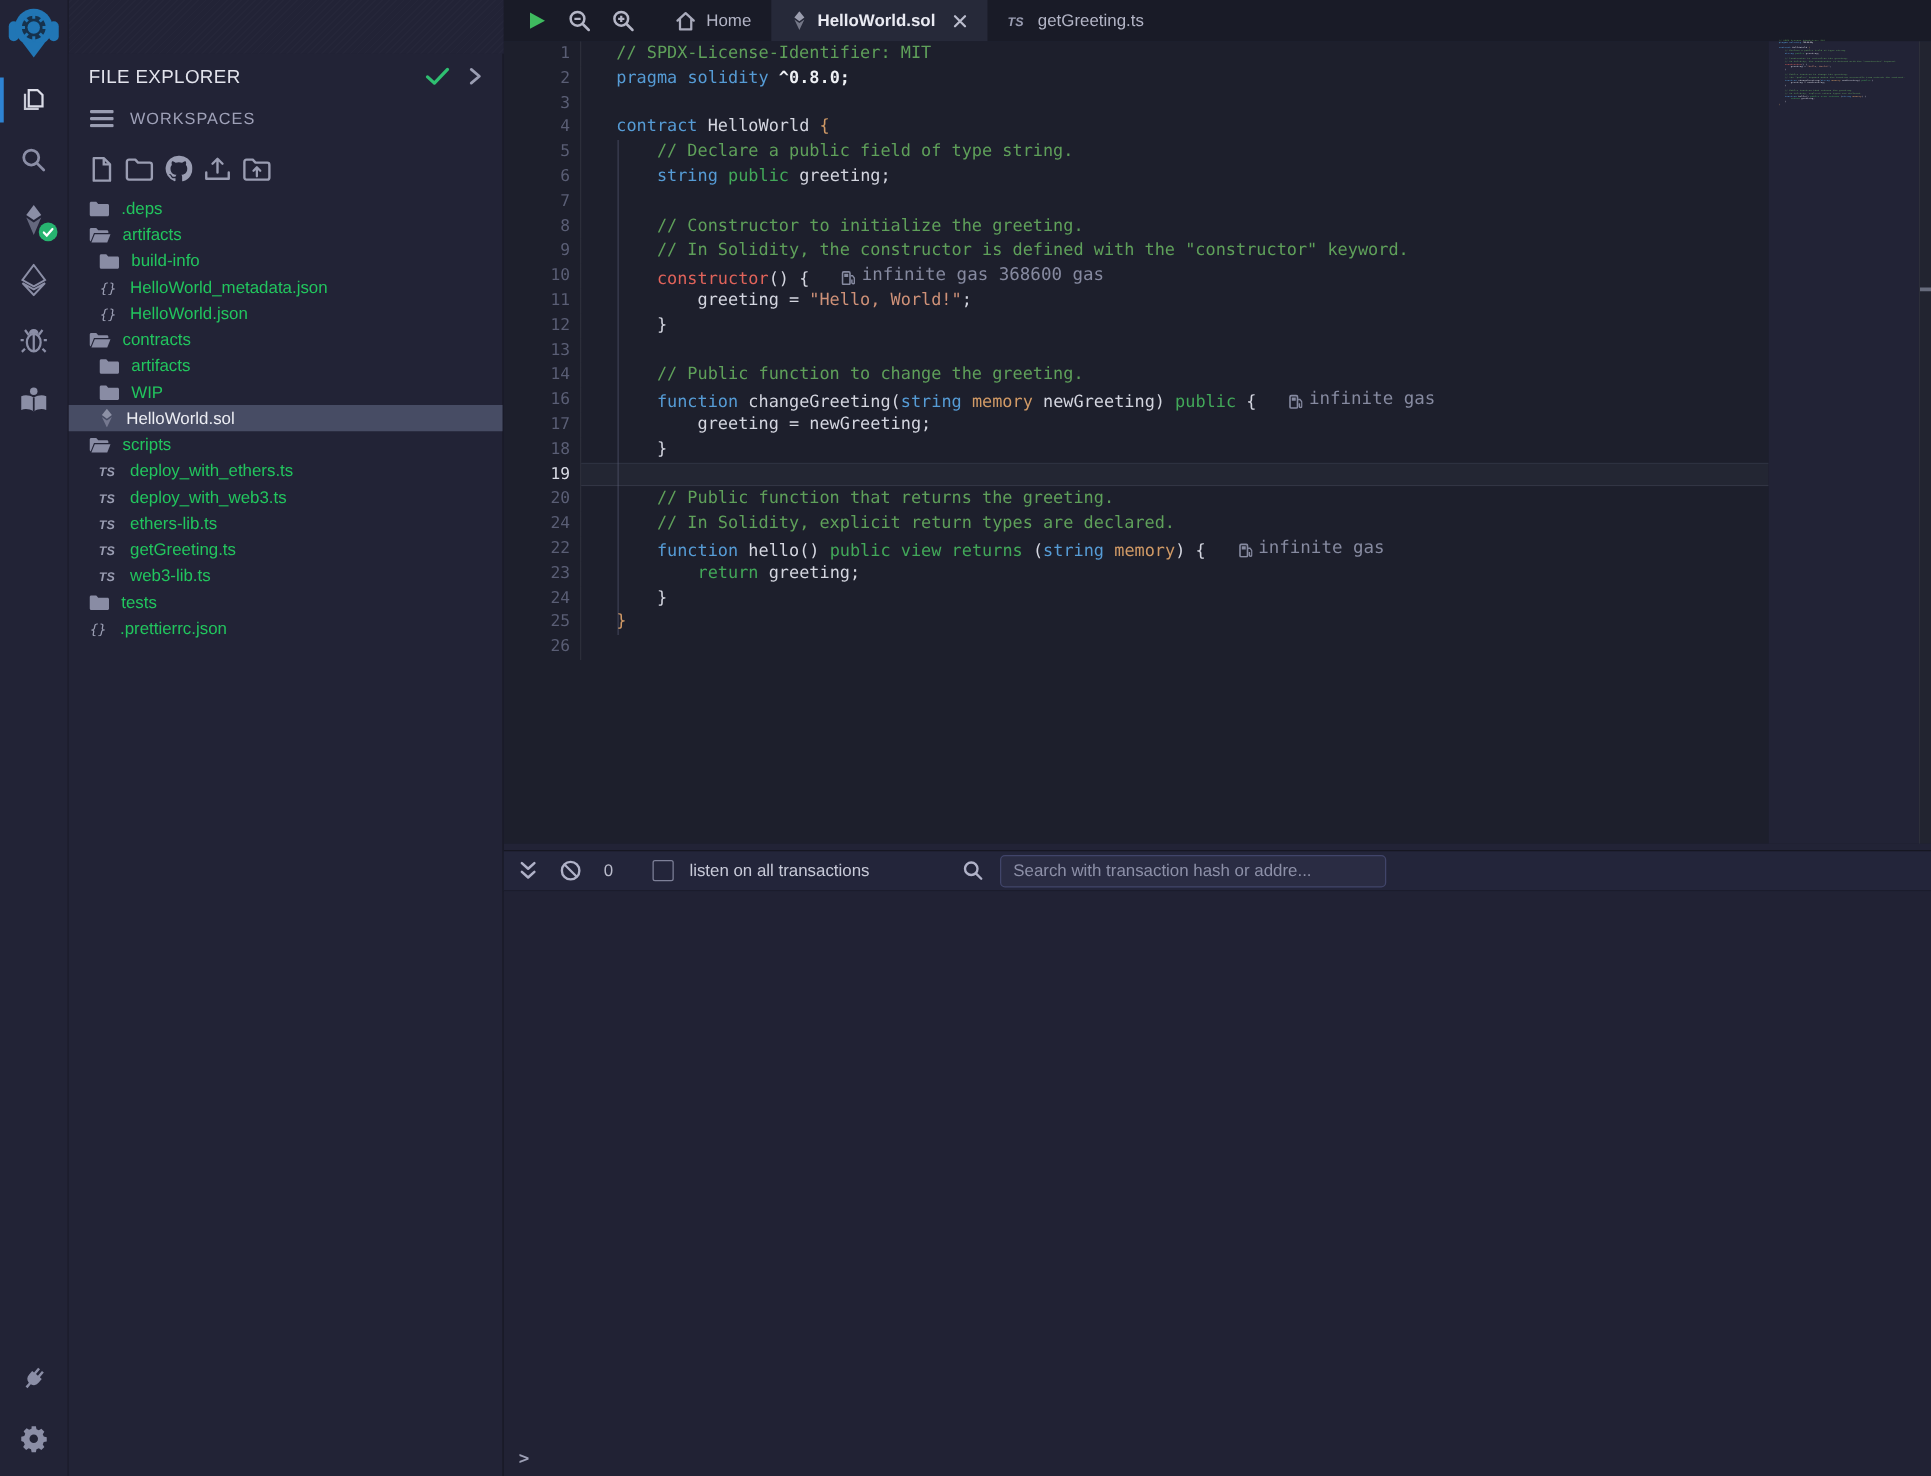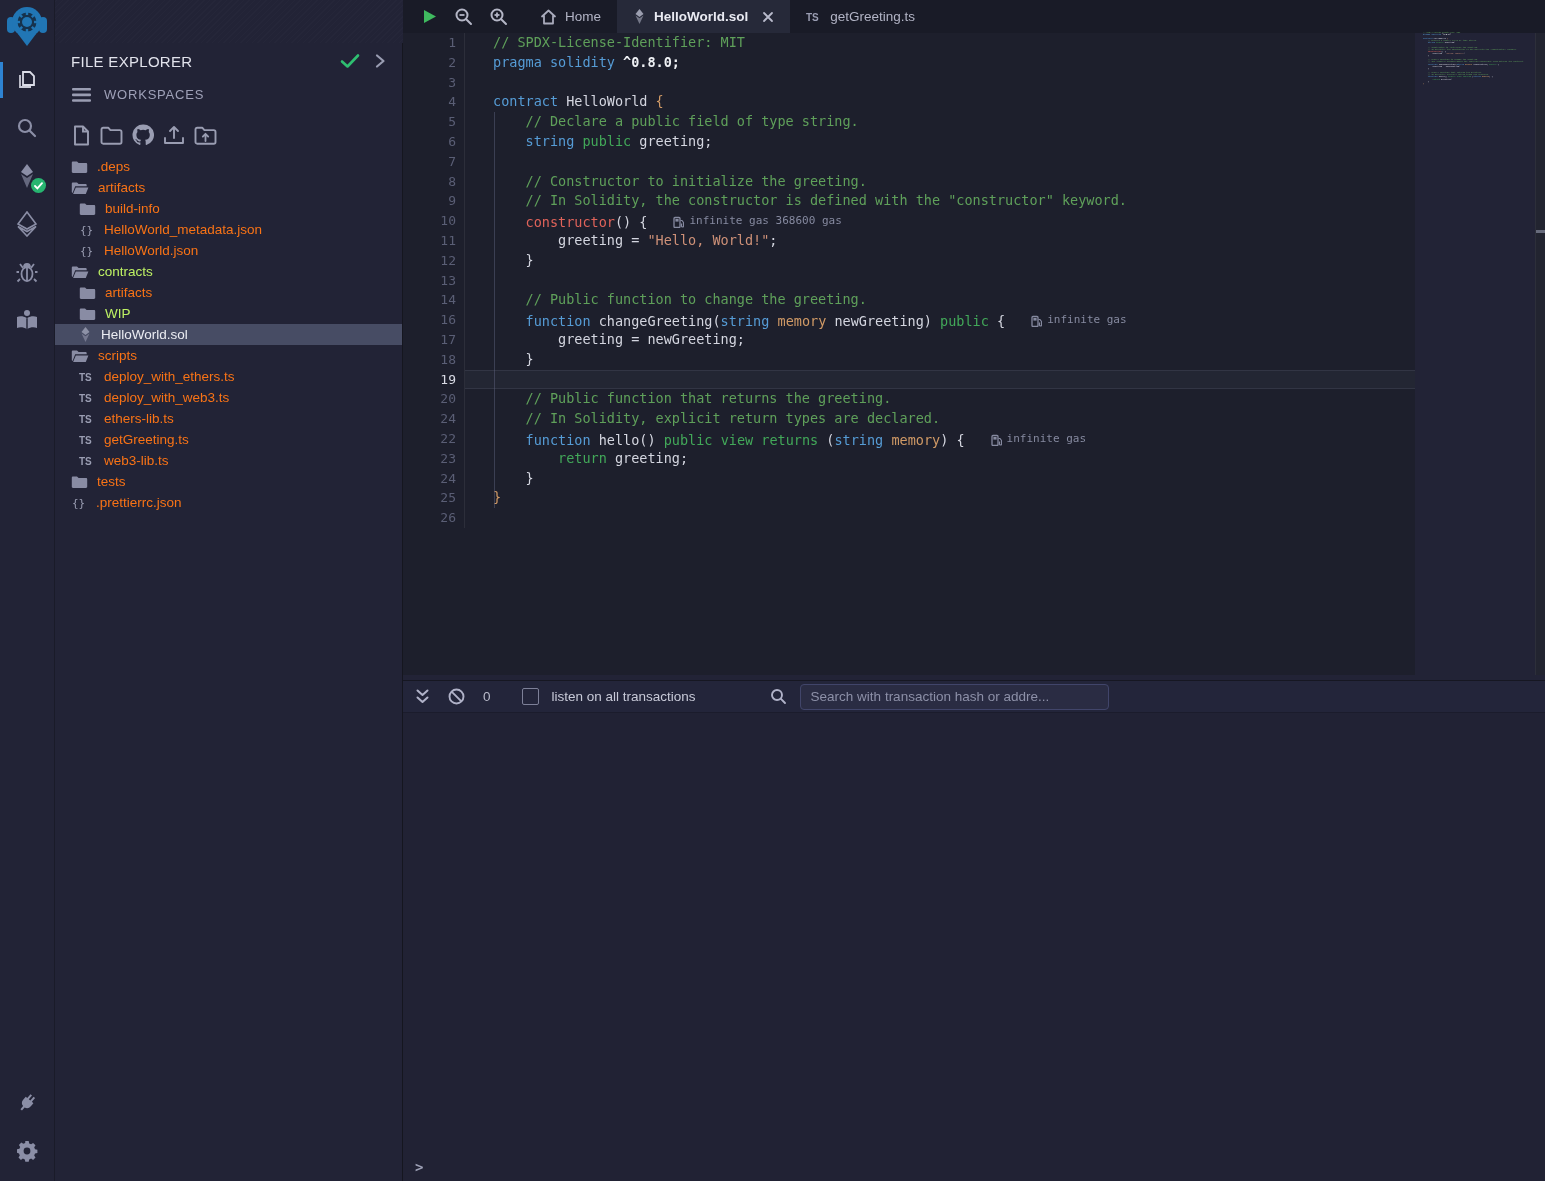--- a/index.html
+++ b/index.html
@@ -29,23 +29,23 @@
   .fe-actions { margin-left:auto; display:flex; align-items:center; gap:14px; }
   .ws-row { display:flex; align-items:flex-end; gap:13px; padding:8px 17px 6px 17px; }
   .ws-label { color:#9fa1b8; font-size:13px; letter-spacing:.8px; }
   .ws-select { position:relative; margin:4px 17px 0 17px; height:37px; background:#2c2e45; border-radius:4px;
     display:flex; align-items:center; padding:0 14px 0 18px; cursor:pointer; }
   .ws-select-text { color:#e8e9f1; font-size:14.5px; }
   .ws-select .ico { margin-left:auto; }
   .fe-toolbar { display:flex; align-items:center; gap:9px; padding:16px 0 6px 17px; }
   .fe-toolbar .ico { cursor:pointer; }
   .tree { padding-top:4px; }
-  .tree-row { display:flex; align-items:center; height:21px; font-size:13.5px; color:#f97316; cursor:pointer; }
+  .tree-row { display:flex; align-items:center; height:21px; font-size:13.5px; color:#22c55e; cursor:pointer; }
   .tree-row .ico { margin-right:9px; flex:0 0 auto; }
-  .tree-row.accent { color:#bef264; }
+  .tree-row.accent { color:#22c55e; }
   .tree-row.selected { background:#474c64; color:#ecedf3; }
   .tree-label { white-space:nowrap; }
 
   
   .main { position:absolute; left:403px; top:0; width:1142px; height:857px; background:#222336; }
   .tabbar { position:absolute; left:0; top:0; width:1142px; height:33px; background:#191b27;
     display:flex; align-items:stretch; }
   .ed-toolbar { display:flex; align-items:center; gap:16px; padding:0 16px 0 18px; }
   .ed-toolbar .ico { cursor:pointer; }
   .tabs { display:flex; align-items:stretch; }
@@ -61,21 +61,21 @@
   .gut { flex:0 0 62px; text-align:right; padding-right:8px; color:#5a5e75; font-size:13px;
     border-right:1px solid rgba(255,255,255,0.07); }
   .cod { flex:1; padding-left:28px; white-space:pre; color:#d4d6e0; }
   .code-row.cur .gut { color:#d9dbe5; }
   .code-row.cur .cod { background:rgba(130,135,160,0.07);
     box-shadow:inset 0 1px 0 rgba(130,135,160,0.16), inset 0 -1px 0 rgba(130,135,160,0.16); }
   .guide { position:absolute; left:91px; top:79px; width:1px; height:396px; background:rgba(98,103,130,0.45); }
   .tk-c { color:#5fa05a; } .tk-k { color:#569cd6; } .tk-g { color:#42a859; }
   .tk-r { color:#e0635a; } .tk-o { color:#d19a66; } .tk-s { color:#ce9178; }
   .tk-b { color:#eef0f4; font-weight:bold; } .tk-w { color:#d4d6e0; } .tk-br { color:#d19a66; }
-  .gas { color:#868aa0; font-size:11px; margin-left:26px; display:inline-flex; align-items:center; gap:5px; }
+  .gas { color:#868aa0; font-size:14px; margin-left:26px; display:inline-flex; align-items:center; gap:5px; }
   .gas svg { position:relative; top:1px; }
 
   .minimap-zone { position:absolute; left:1012px; top:0; width:120px; height:642px; background:#222336; cursor:pointer; }
   .minimap { position:absolute; left:8px; top:-2px; transform:scale(0.148,0.108); transform-origin:top left;
     font-family:"DejaVu Sans Mono", monospace; font-size:13.5px; line-height:19.8px; white-space:pre; }
   .scroll-track { position:absolute; left:1132px; top:0; width:10px; height:642px;
     background:rgba(255,255,255,0.025); border-left:1px solid rgba(255,255,255,0.05); }
   .ruler-marker { position:absolute; left:0; top:197px; width:10px; height:3px; background:#8e92a6; opacity:.65; }
 
   
@@ -87,21 +87,21 @@
     margin-left:31px; cursor:pointer; flex:0 0 auto; }
   .tb-listen { color:#c8cad8; font-size:13.5px; margin-left:13px; }
   .tb-search-ico { margin-left:74px; }
   .tb-input { margin-left:13px; width:309px; height:26px; background:#2a2c43; border:1px solid #41456a;
     border-radius:4px; color:#d6d8e4; font-size:13.5px; padding:0 10px; outline:none;
     font-family:"Liberation Sans", sans-serif; }
   .tb-input::placeholder { color:#8d90a8; }
   .terminal-content { position:absolute; left:0; top:713px; width:1142px; height:468px; background:#212234; }
   .prompt { position:absolute; left:12px; bottom:6px; color:#9da0b5; font-size:14px; font-weight:bold;
     font-family:"DejaVu Sans Mono", monospace; }
-  .ico { display:inline-flex; align-items:center; justify-content:center; }
+  .ico { display:inline-flex; align-items:center; justify-content:center;font-style:italic; }
 </style>
 </head>
 <body>
 
 <div class="stage hatch">
 
   <nav class="activity-bar hatch" id="activity-bar">
       <div class="ab-item ab-logo">
         <span class="ico">
           <svg width="44" height="52" viewBox="0 0 44 52" fill="none" xmlns="http://www.w3.org/2000/svg">

